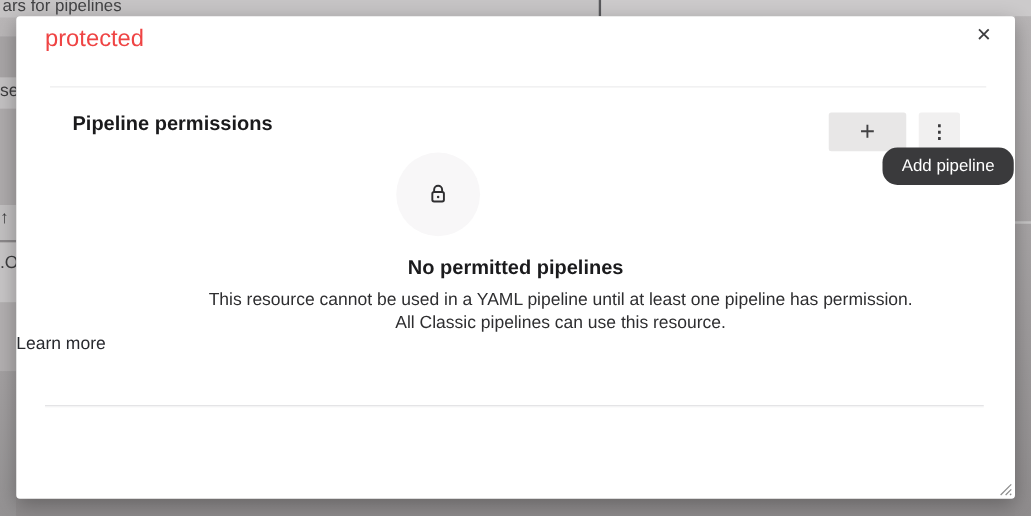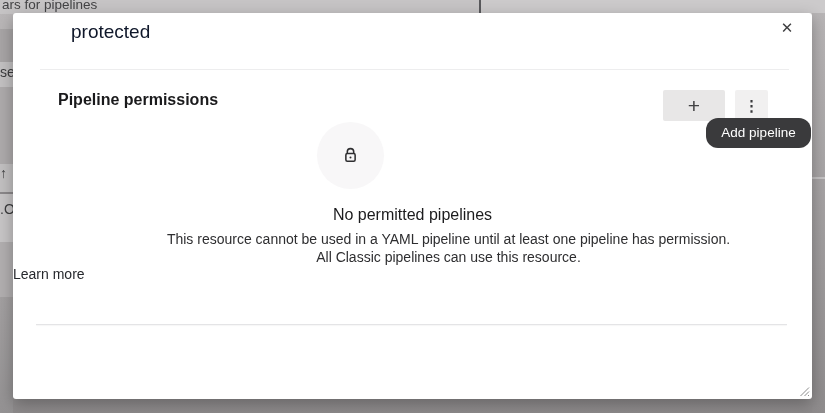--- a/index.html
+++ b/index.html
@@ -29,40 +29,40 @@
   .frag-arrow{top:136px;font-size:15px;color:#4a4a4c;}
   .frag-lo{top:172px;color:#48484a;}
   .bg-right-strip{position:absolute;left:812px;top:13px;width:13px;height:400px;background:linear-gradient(#b8b5b6,#8f8c8d);}
   .bg-right-seam{position:absolute;left:0;top:164px;width:13px;height:2px;background:#c5c3c4;}
   
   .modal{
     position:absolute;left:13px;top:13px;width:799px;height:386px;
     background:#ffffff;border-radius:3px;
     box-shadow:0 5px 16px rgba(0,0,0,.30);
   }
-  .modal-title{position:absolute;left:23px;top:8px;font-size:19px;color:#0f172a;margin-left:35px;}
+  .modal-title{position:absolute;left:23px;top:8px;font-size:19px;color:#ef4444;}
   .close-btn{position:absolute;left:762px;top:3px;width:24px;height:24px;
     display:flex;align-items:center;justify-content:center;cursor:pointer;
     font-size:15px;color:#3e3e40;background:none;border:none;padding:0;}
   .divider{position:absolute;height:1px;background:#ededee;}
   .divider-top{left:27px;right:23px;top:56px;}
   .divider-bottom{left:23px;right:25px;top:311px;background:#e4e4e6;box-shadow:0 1px 1px rgba(0,0,0,.04);}
   .section-heading{position:absolute;left:45px;top:78px;font-size:16px;font-weight:700;color:#1a1a1c;}
   .btn-add{position:absolute;left:650px;top:77px;width:62px;height:31px;background:#e8e7e7;
     border:none;border-radius:2px;cursor:pointer;display:flex;align-items:center;justify-content:center;
     font-size:21px;font-weight:300;color:#424244;padding:0;line-height:1;}
   .btn-more{position:absolute;left:722px;top:77px;width:33px;height:31px;background:#f1f0f0;
     border:none;border-radius:2px;cursor:pointer;display:flex;align-items:center;justify-content:center;
     font-size:15px;font-weight:700;color:#39393b;padding:0;line-height:1;}
   .tooltip{position:absolute;left:693px;top:105px;width:105px;height:30px;background:#3a3a3c;
     border-radius:12px;color:#ffffff;font-size:13.5px;text-align:center;line-height:30px;z-index:5;}
   .empty-icon-circle{position:absolute;left:304px;top:109px;width:67px;height:67px;border-radius:50%;
     background:#f8f7f8;display:flex;align-items:center;justify-content:center;}
   .empty-title{position:absolute;left:0;width:799px;top:193px;text-align:center;
-    font-size:16px;font-weight:400;color:#1b1b1d;}
+    font-size:16px;font-weight:700;color:#1b1b1d;}
   .empty-line{position:absolute;left:0;width:799px;text-align:center;font-size:14px;color:#2e2e30;padding-left:36px;}
   .empty-line1{top:218px;}
   .empty-line2{top:236px;}
   .empty-link{position:absolute;left:0;width:799px;top:253px;text-align:left;
     font-size:14px;color:#27292e;cursor:pointer;}
   .resize-grip{position:absolute;right:2px;bottom:2px;width:12px;height:12px;cursor:nwse-resize;}
 </style>
 </head>
 <body>
 

